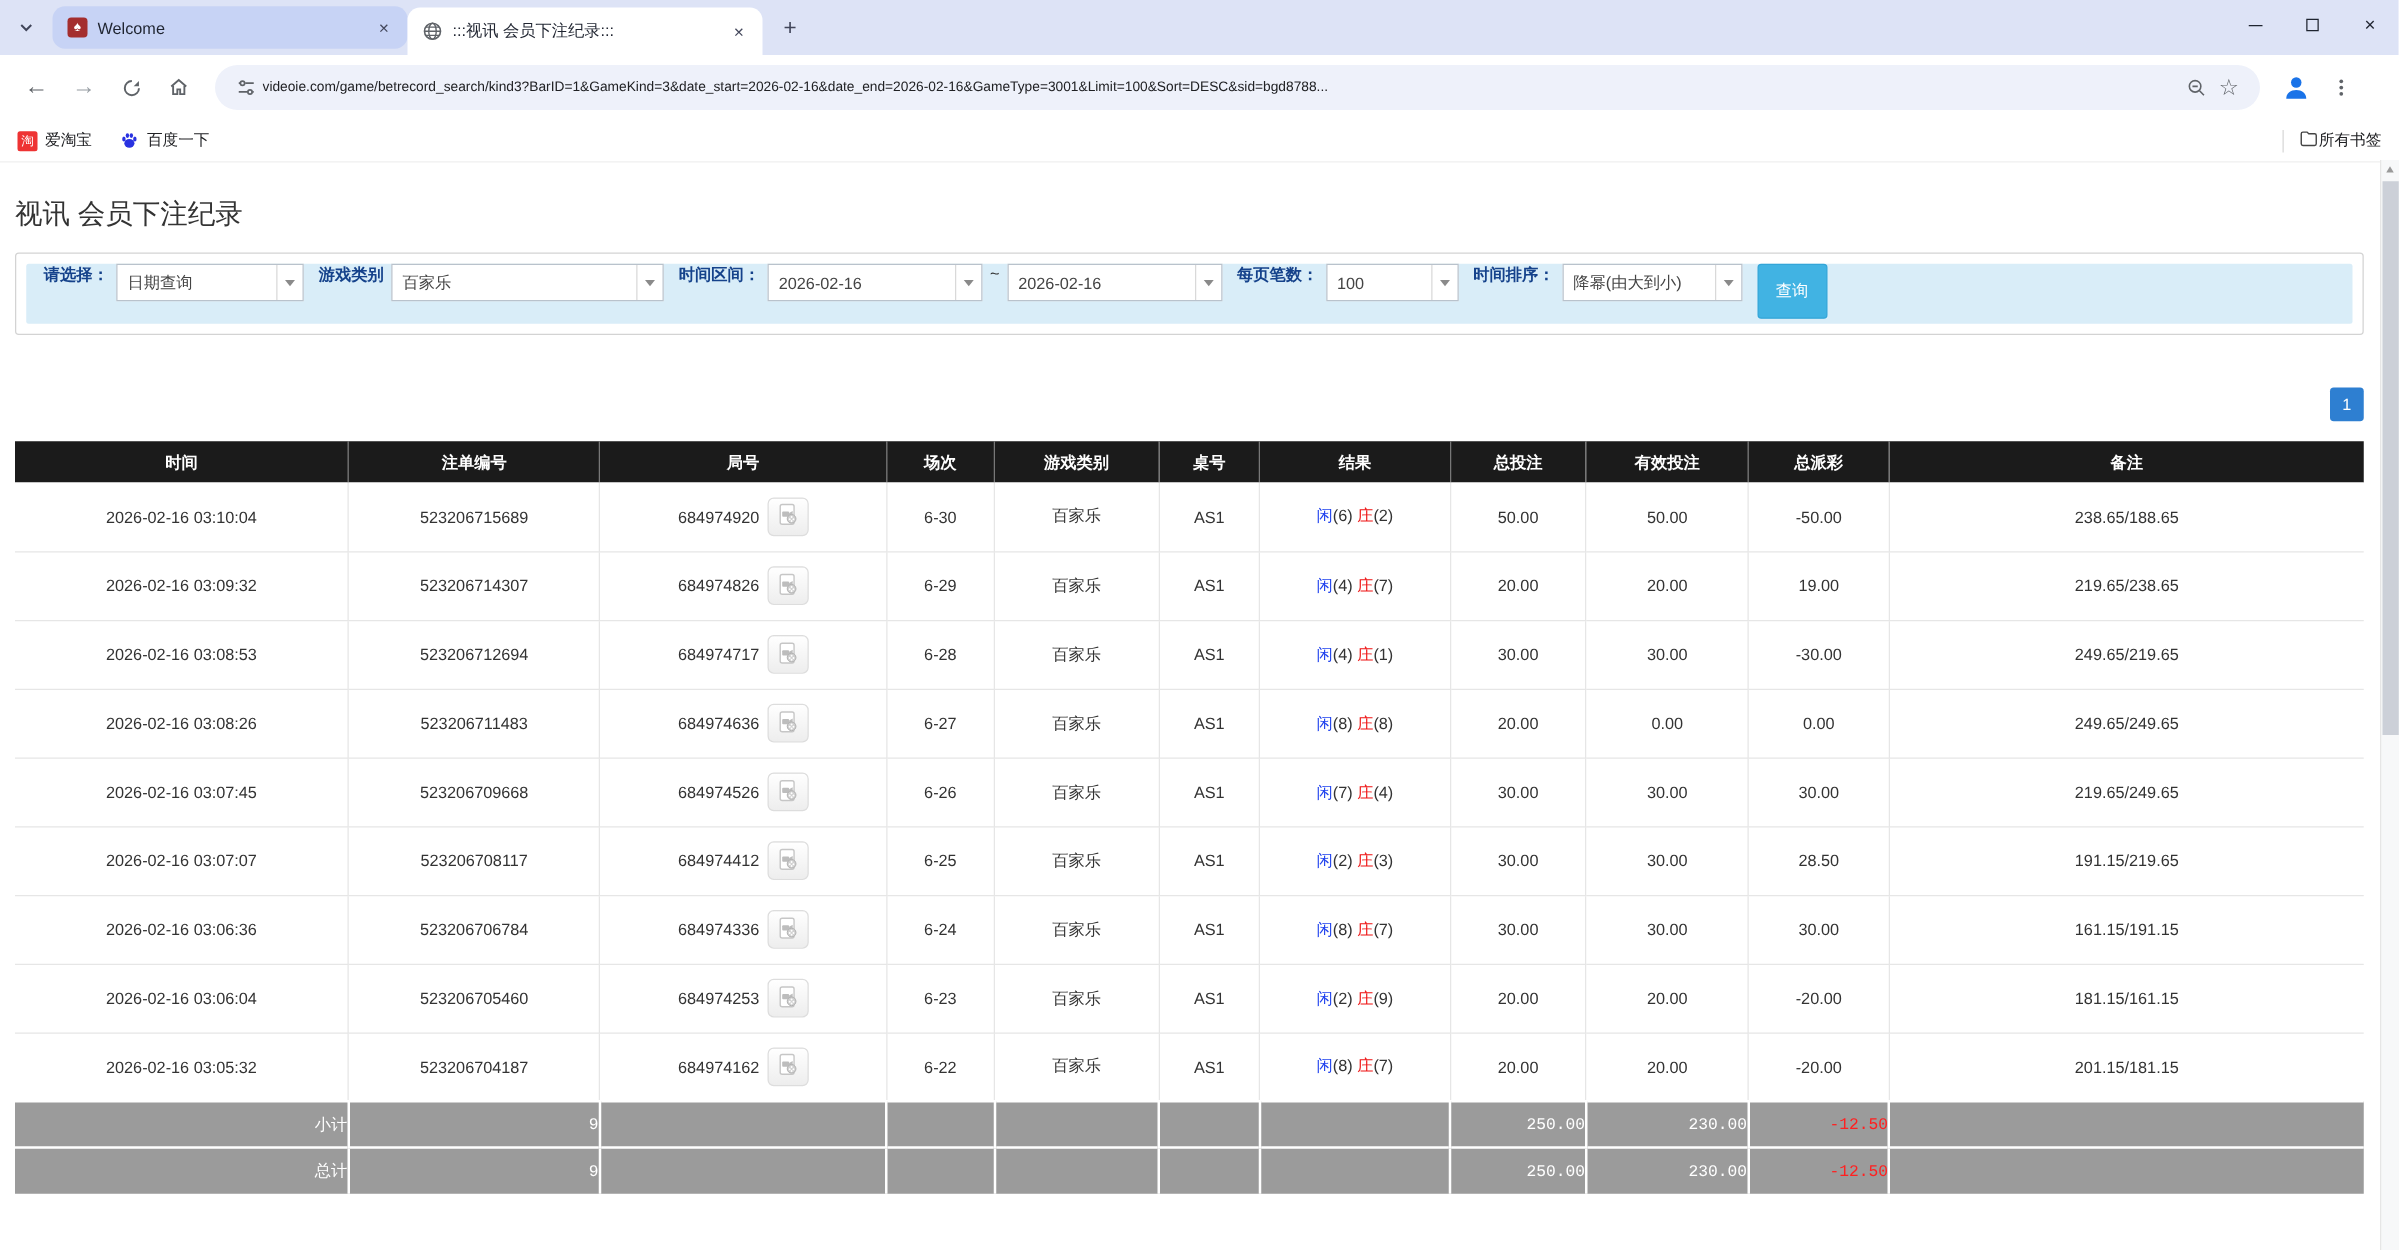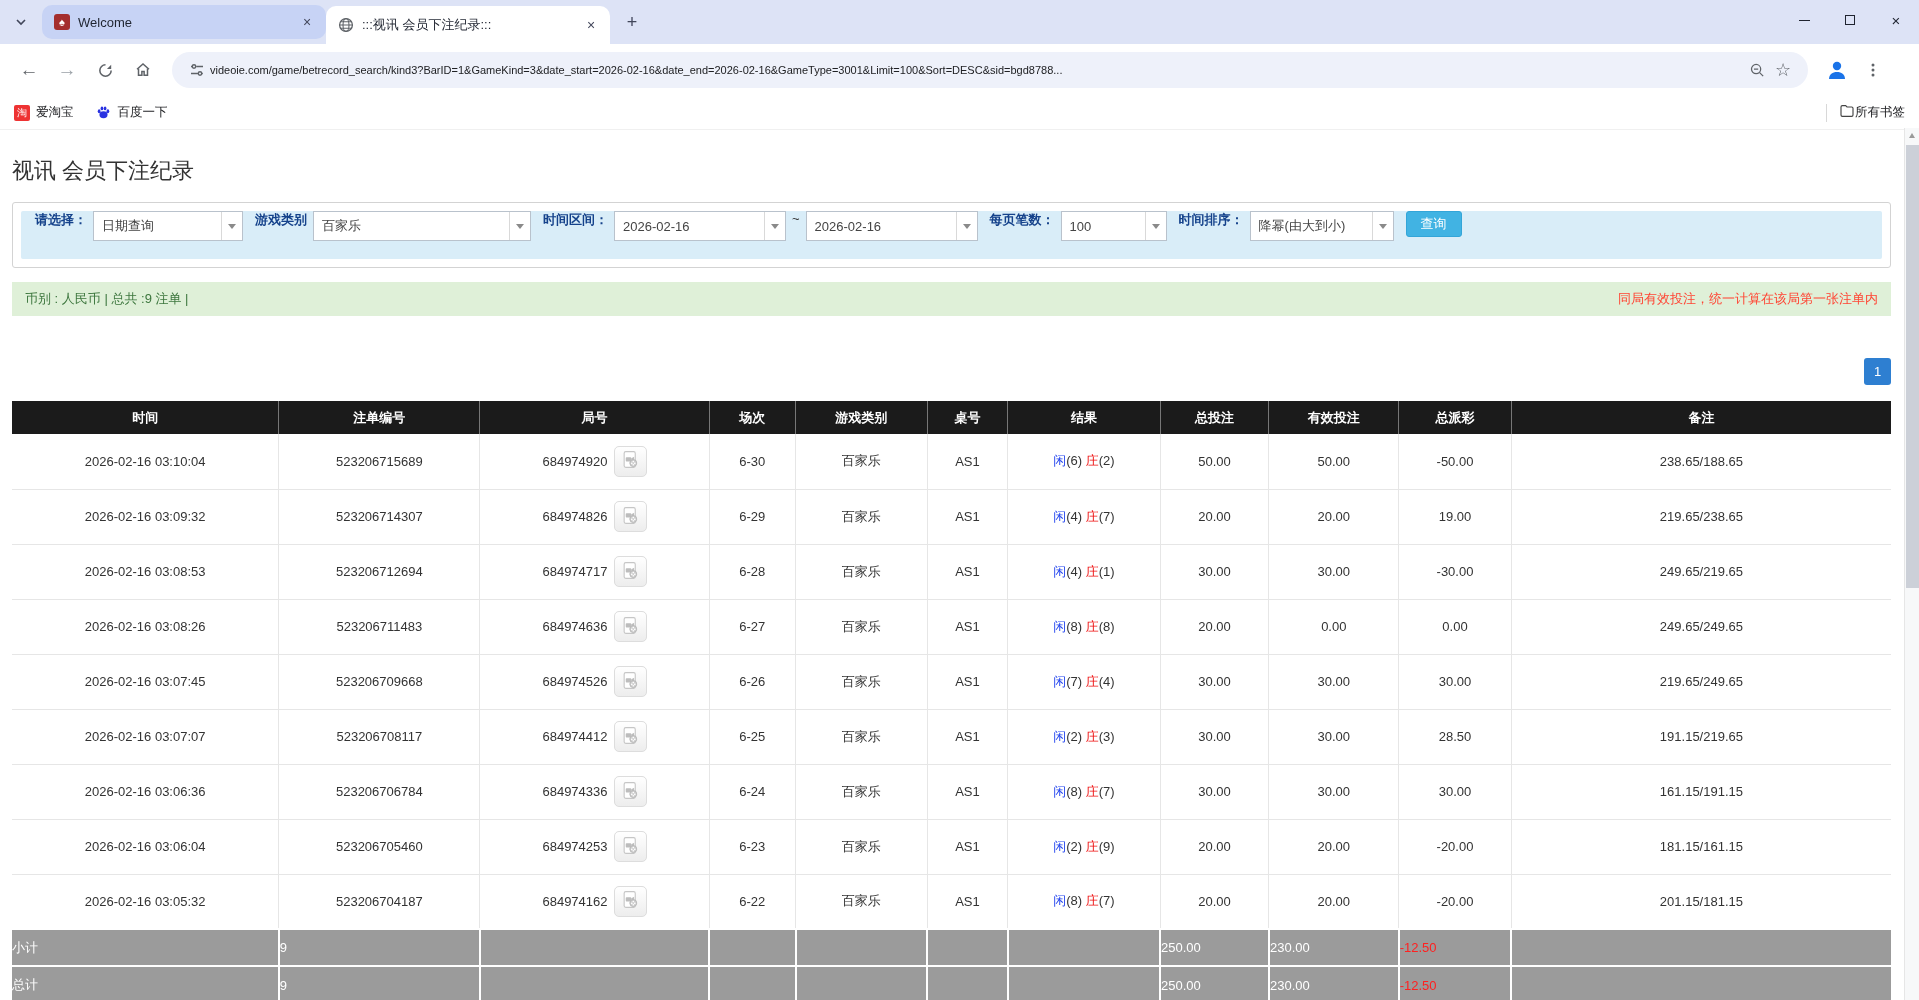--- a/index.html
+++ b/index.html
@@ -45,21 +45,21 @@
 
   .filter-panel { border:1px solid #d3d3d3; border-radius:3px; background:#fff; padding:8px; }
   .filter-bar { background:#d9edf8; border-radius:2px; height:48px; display:flex; align-items:flex-start; padding:0 12px; }
   .f-label { font-size:13px; font-weight:bold; color:#15428b; margin:0 6px 0 12px; white-space:nowrap; }
   .f-label:first-child { margin-left:2px; }
   .combo { background:#fff; border:1px solid #b9c2cc; height:30px; display:flex; align-items:center; }
   .combo .c-val { font-size:13px; color:#444; padding:0 8px; flex:1; white-space:nowrap; }
   .combo .c-trig { width:21px; height:100%; border-left:1px solid #d9d9d9; display:flex; align-items:center; justify-content:center; }
   .tri-down { width:0; height:0; border-left:4px solid transparent; border-right:4px solid transparent; border-top:5px solid #8a8a8a; }
   .tilde { font-size:13px; color:#333; margin:0 6px; }
-  .btn-query { margin-left:12px; background:#41b3e3; border:1px solid #33a5d8; border-radius:3px; color:#fff; font-size:13px; height:26px; padding:0 14px; cursor:pointer; }
+  .btn-query { margin-left:12px; background:#41b3e3; border:1px solid #33a5d8; border-radius:3px; color:#fff; font-size:13px; height:44px; padding:0 14px; cursor:pointer; }
 
   .summary-bar { margin-top:14px; background:#dff0d8; height:34px; display:flex; align-items:center; justify-content:space-between; padding:0 13px; font-size:13px; }
   .summary-left { color:#3c763d; }
   .summary-right { color:#ff4433; }
 
   .pager { margin-top:42px; height:27px; display:flex; justify-content:flex-end; }
   .page-btn { min-width:27px; height:27px; background:#2e7fd1; color:#fff; font-size:13px; display:flex; align-items:center; justify-content:center; border-radius:3px; cursor:pointer; }
 
   table.bets { width:100%; border-collapse:collapse; margin-top:16px; font-size:13px; table-layout:fixed; }
   table.bets thead th { background:#1b1b1b; color:#fff; font-weight:bold; height:33px; border-right:1px solid #777; }
@@ -67,21 +67,21 @@
   table.bets tbody td { height:55px; text-align:center; color:#333; border:1px solid #e6e6e6; background:#fff; }
   table.bets tbody tr:first-child td { border-top:none; }
   table.bets tbody td:first-child { border-left:none; }
   table.bets tbody td:last-child { border-right:none; }
   .val-blue { color:#2255dd; }
   .val-red  { color:#ee0000; }
   .res-player { color:#2244ee; }
   .res-banker { color:#ee1111; }
   .round-cell { display:flex; align-items:center; justify-content:center; gap:6px; }
   .video-btn { width:33px; height:31px; border:1px solid #ddd; border-radius:5px; background:linear-gradient(#ffffff,#ededed); display:inline-flex; align-items:center; justify-content:center; cursor:pointer; }
-  table.bets tfoot td { height:37px; background:#9b9b9b; color:#fff; text-align:left; border-right:2px solid #fff; border-top:2px solid #fff; }
+  table.bets tfoot td { height:37px; background:#9b9b9b; color:#fff; text-align:right; border-right:2px solid #fff; border-top:2px solid #fff;font-family:Liberation Mono, monospace; }
   table.bets tfoot td:last-child { border-right:none; }
   table.bets tfoot .val-red { color:#ff2020; }
 
   
   .scrollbar { position:fixed; top:128px; right:0; width:15px; height:872px; background:#f7f8f9; border-left:1px solid #e6e6e6; }
   .sb-up { height:15px; display:flex; align-items:center; justify-content:center; }
   .tri-up { width:0; height:0; border-left:3.5px solid transparent; border-right:3.5px solid transparent; border-bottom:5px solid #9a9a9a; }
   .sb-thumb { position:absolute; top:17px; left:1px; width:13px; height:443px; background:#ccd0d8; }
 </style>
 </head>
@@ -252,24 +252,20 @@
         <span class="c-val">降幂(由大到小)</span>
         <span class="c-trig">
             <span class="tri-down"></span>
           </span>
       </div>
 
       <button class="btn-query">查询</button>
     </div>
   </div>
 
-  <div class="summary-bar">
-    <span class="summary-left">币别 : 人民币 | 总共 :9 注单 |</span>
-    <span class="summary-right">同局有效投注，统一计算在该局第一张注单内</span>
-  </div>
 
   <div class="pager">
     <div class="page-btn">1</div>
   </div>
 
   <table class="bets">
     <colgroup>
         <col style="width: 14.2%;">
         <col style="width: 10.7%;">
         <col style="width: 12.2%;">

